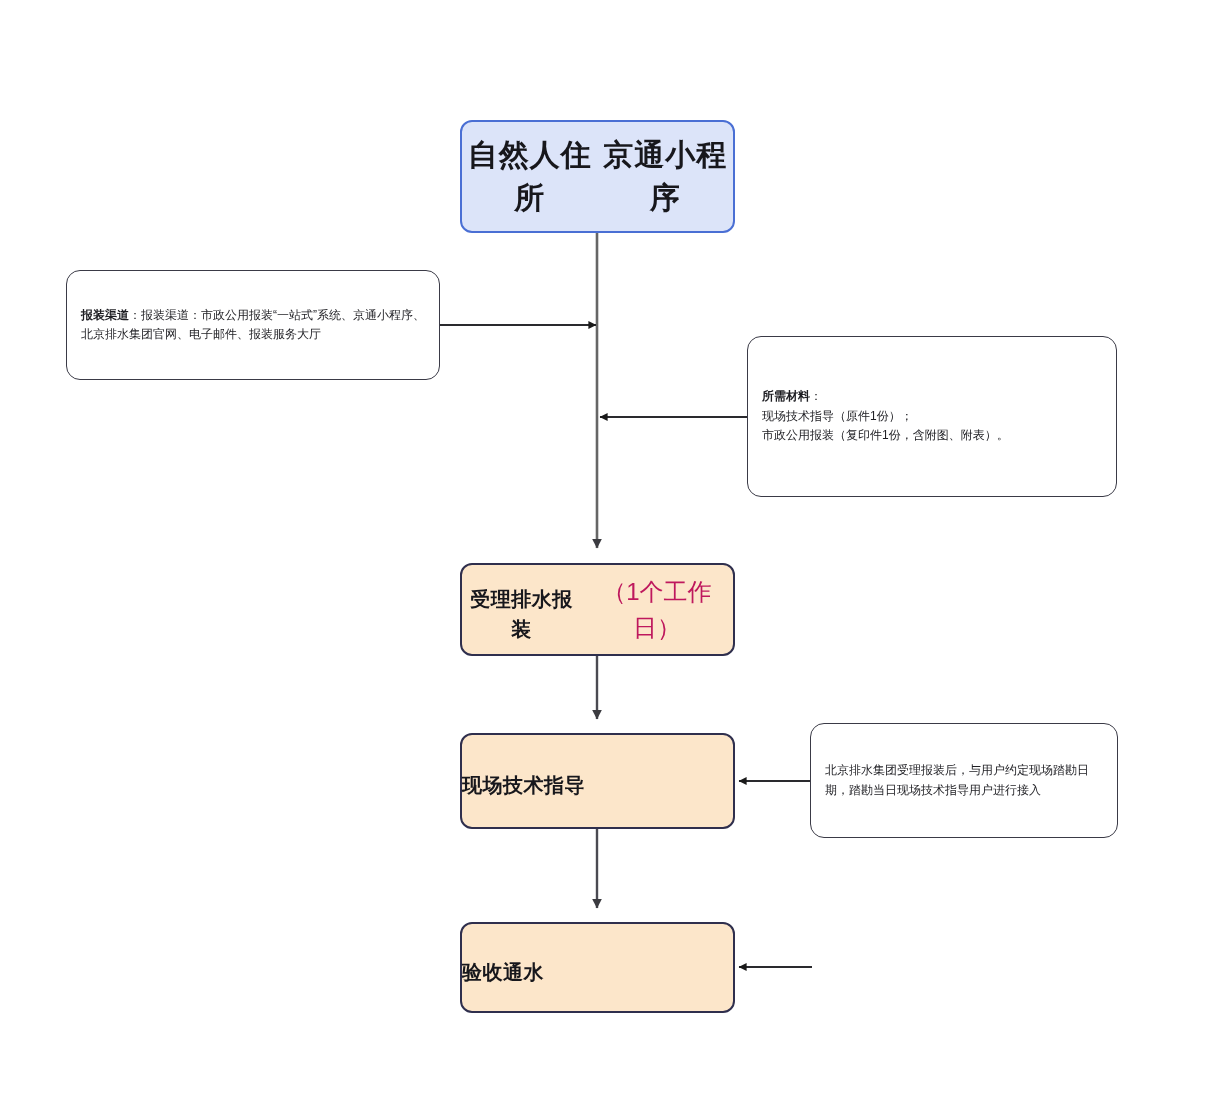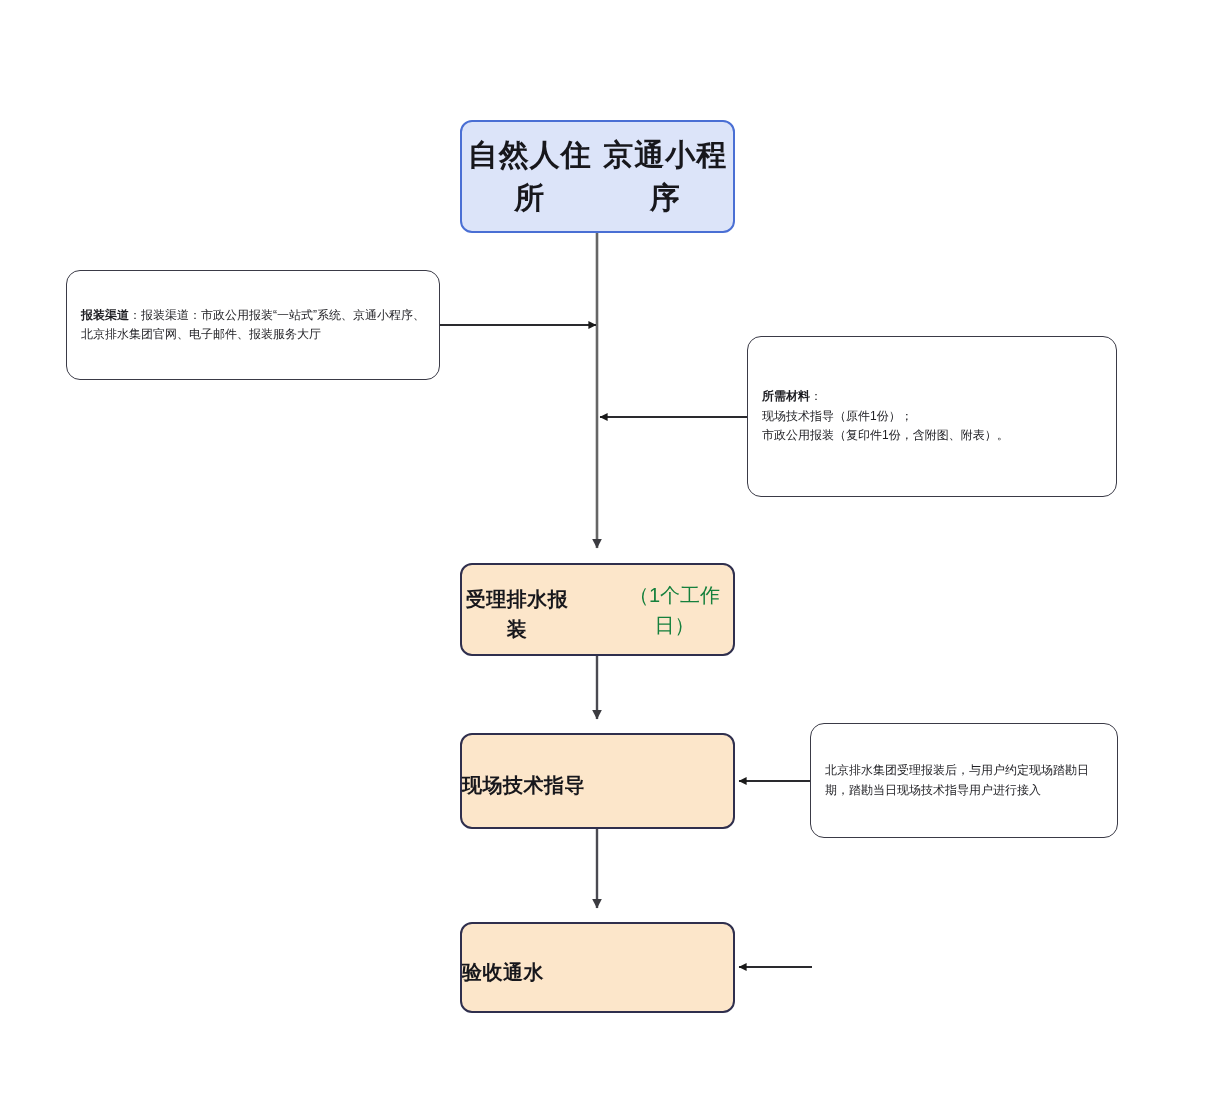--- a/index.html
+++ b/index.html
@@ -53,24 +53,23 @@
   .node-process .title {
     font-weight: bold;
     font-size: 20px;
     color: #17171c;
     line-height: 1.5;
     letter-spacing: 0.5px;
     margin-top: 8px;
   }
   .node-process .sub {
     font-weight: normal;
-    font-size: 20px;
-    color: #15803d;
+    font-size: 24px;
+    color: #be185d;
     line-height: 1.5;
-    margin-left: 44px;
   }
   
   .note {
     position: absolute;
     background: #ffffff;
     border: 1.6px solid #3a3a46;
     border-radius: 14px;
     display: flex;
     align-items: center;
   }

